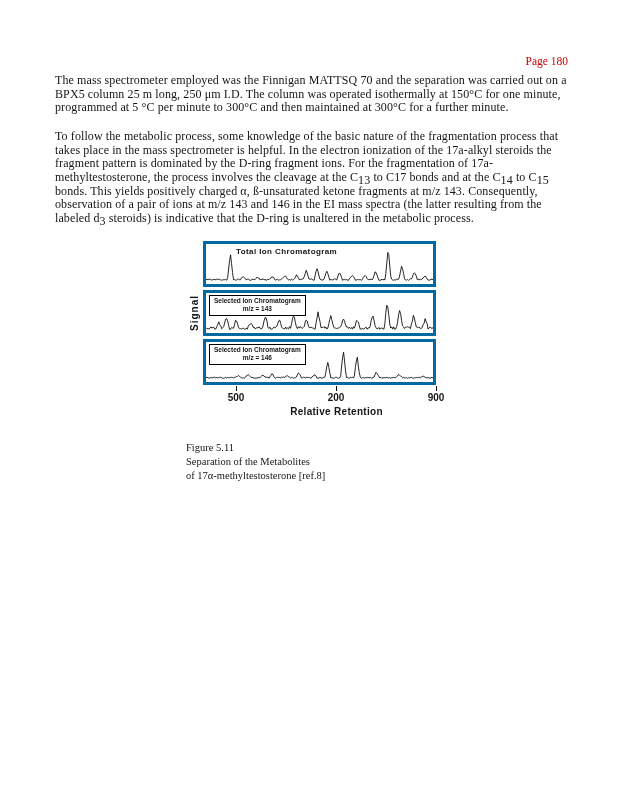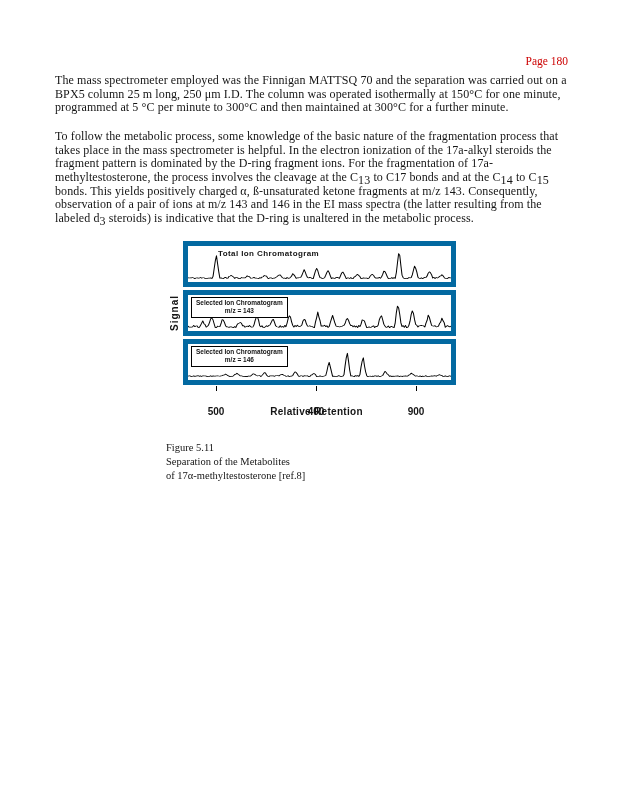--- a/index.html
+++ b/index.html
@@ -24,37 +24,37 @@
 
   .y-label-wrap { height:144px; width:17px; display:flex; align-items:center; justify-content:center; }
   .y-label {
     writing-mode:vertical-rl; transform:rotate(180deg);
     font-family:"Liberation Sans", sans-serif; font-weight:bold; font-size:10px;
     letter-spacing:1px; white-space:nowrap;
   }
 
   .panels-col { display:flex; flex-direction:column; }
   .panel {
-    position:relative; width:273px; height:46px;
-    border:5px solid #0369a1; background:#fff; margin-bottom:3px;
+    position:relative; width:233px; height:46px;
+    border:3px solid #0369a1; background:#fff; margin-bottom:3px;
   }
   .panel svg { display:block; width:100%; height:100%; }
   .panel-label {
     position:absolute; font-family:"Liberation Sans", sans-serif; font-weight:bold;
   }
   .panel-label.plain { top:3px; left:30px; font-size:8px; letter-spacing:0.4px; }
   .panel-label.boxed {
     top:2px; left:3px; border:1px solid #000; background:#fff;
     padding:1px 4px; text-align:center; font-size:6.5px; line-height:1.3;
   }
 
   .x-axis { position:relative; width:233px; height:20px; margin-top:-2px; }
   .tick { position:absolute; top:0; width:1px; height:5px; background:#000; }
   .tick-label {
-    position:absolute; top:20px; transform:translateX(-50%);
+    position:absolute; top:6px; transform:translateX(-50%);
     font-family:"Liberation Sans", sans-serif; font-weight:bold; font-size:10px;
   }
   .x-title {
     width:233px; text-align:center; transform:translateX(17px);
     font-family:"Liberation Sans", sans-serif; font-weight:bold; font-size:10px;
     letter-spacing:0.3px;
   }
 
   .caption { margin-top:24px; text-align:left; font-size:10.5px; line-height:1.35; }
   .figure + .para { margin-top:16px; }
@@ -101,21 +101,21 @@
           <div class="panel-label boxed">
             <div>Selected Ion Chromatogram</div>
             <div>m/z = 146</div>
           </div>
         </div>
 
         <div class="x-axis">
             <div class="tick" style="left: 14.16%;"></div>
             <div class="tick-label" style="left: 14.16%;">500</div>
             <div class="tick" style="left: 57.08%;"></div>
-            <div class="tick-label" style="left: 57.08%;">400</div>
+            <div class="tick-label" style="left: 57.08%;">200</div>
             <div class="tick" style="left: 100%;"></div>
             <div class="tick-label" style="left: 100%;">900</div>
           </div>
         <div class="x-title">Relative Retention</div>
       </div>
     </div>
 
     <figcaption class="caption">
       <div>Figure 5.11</div>
       <div>Separation of the Metabolites</div>

